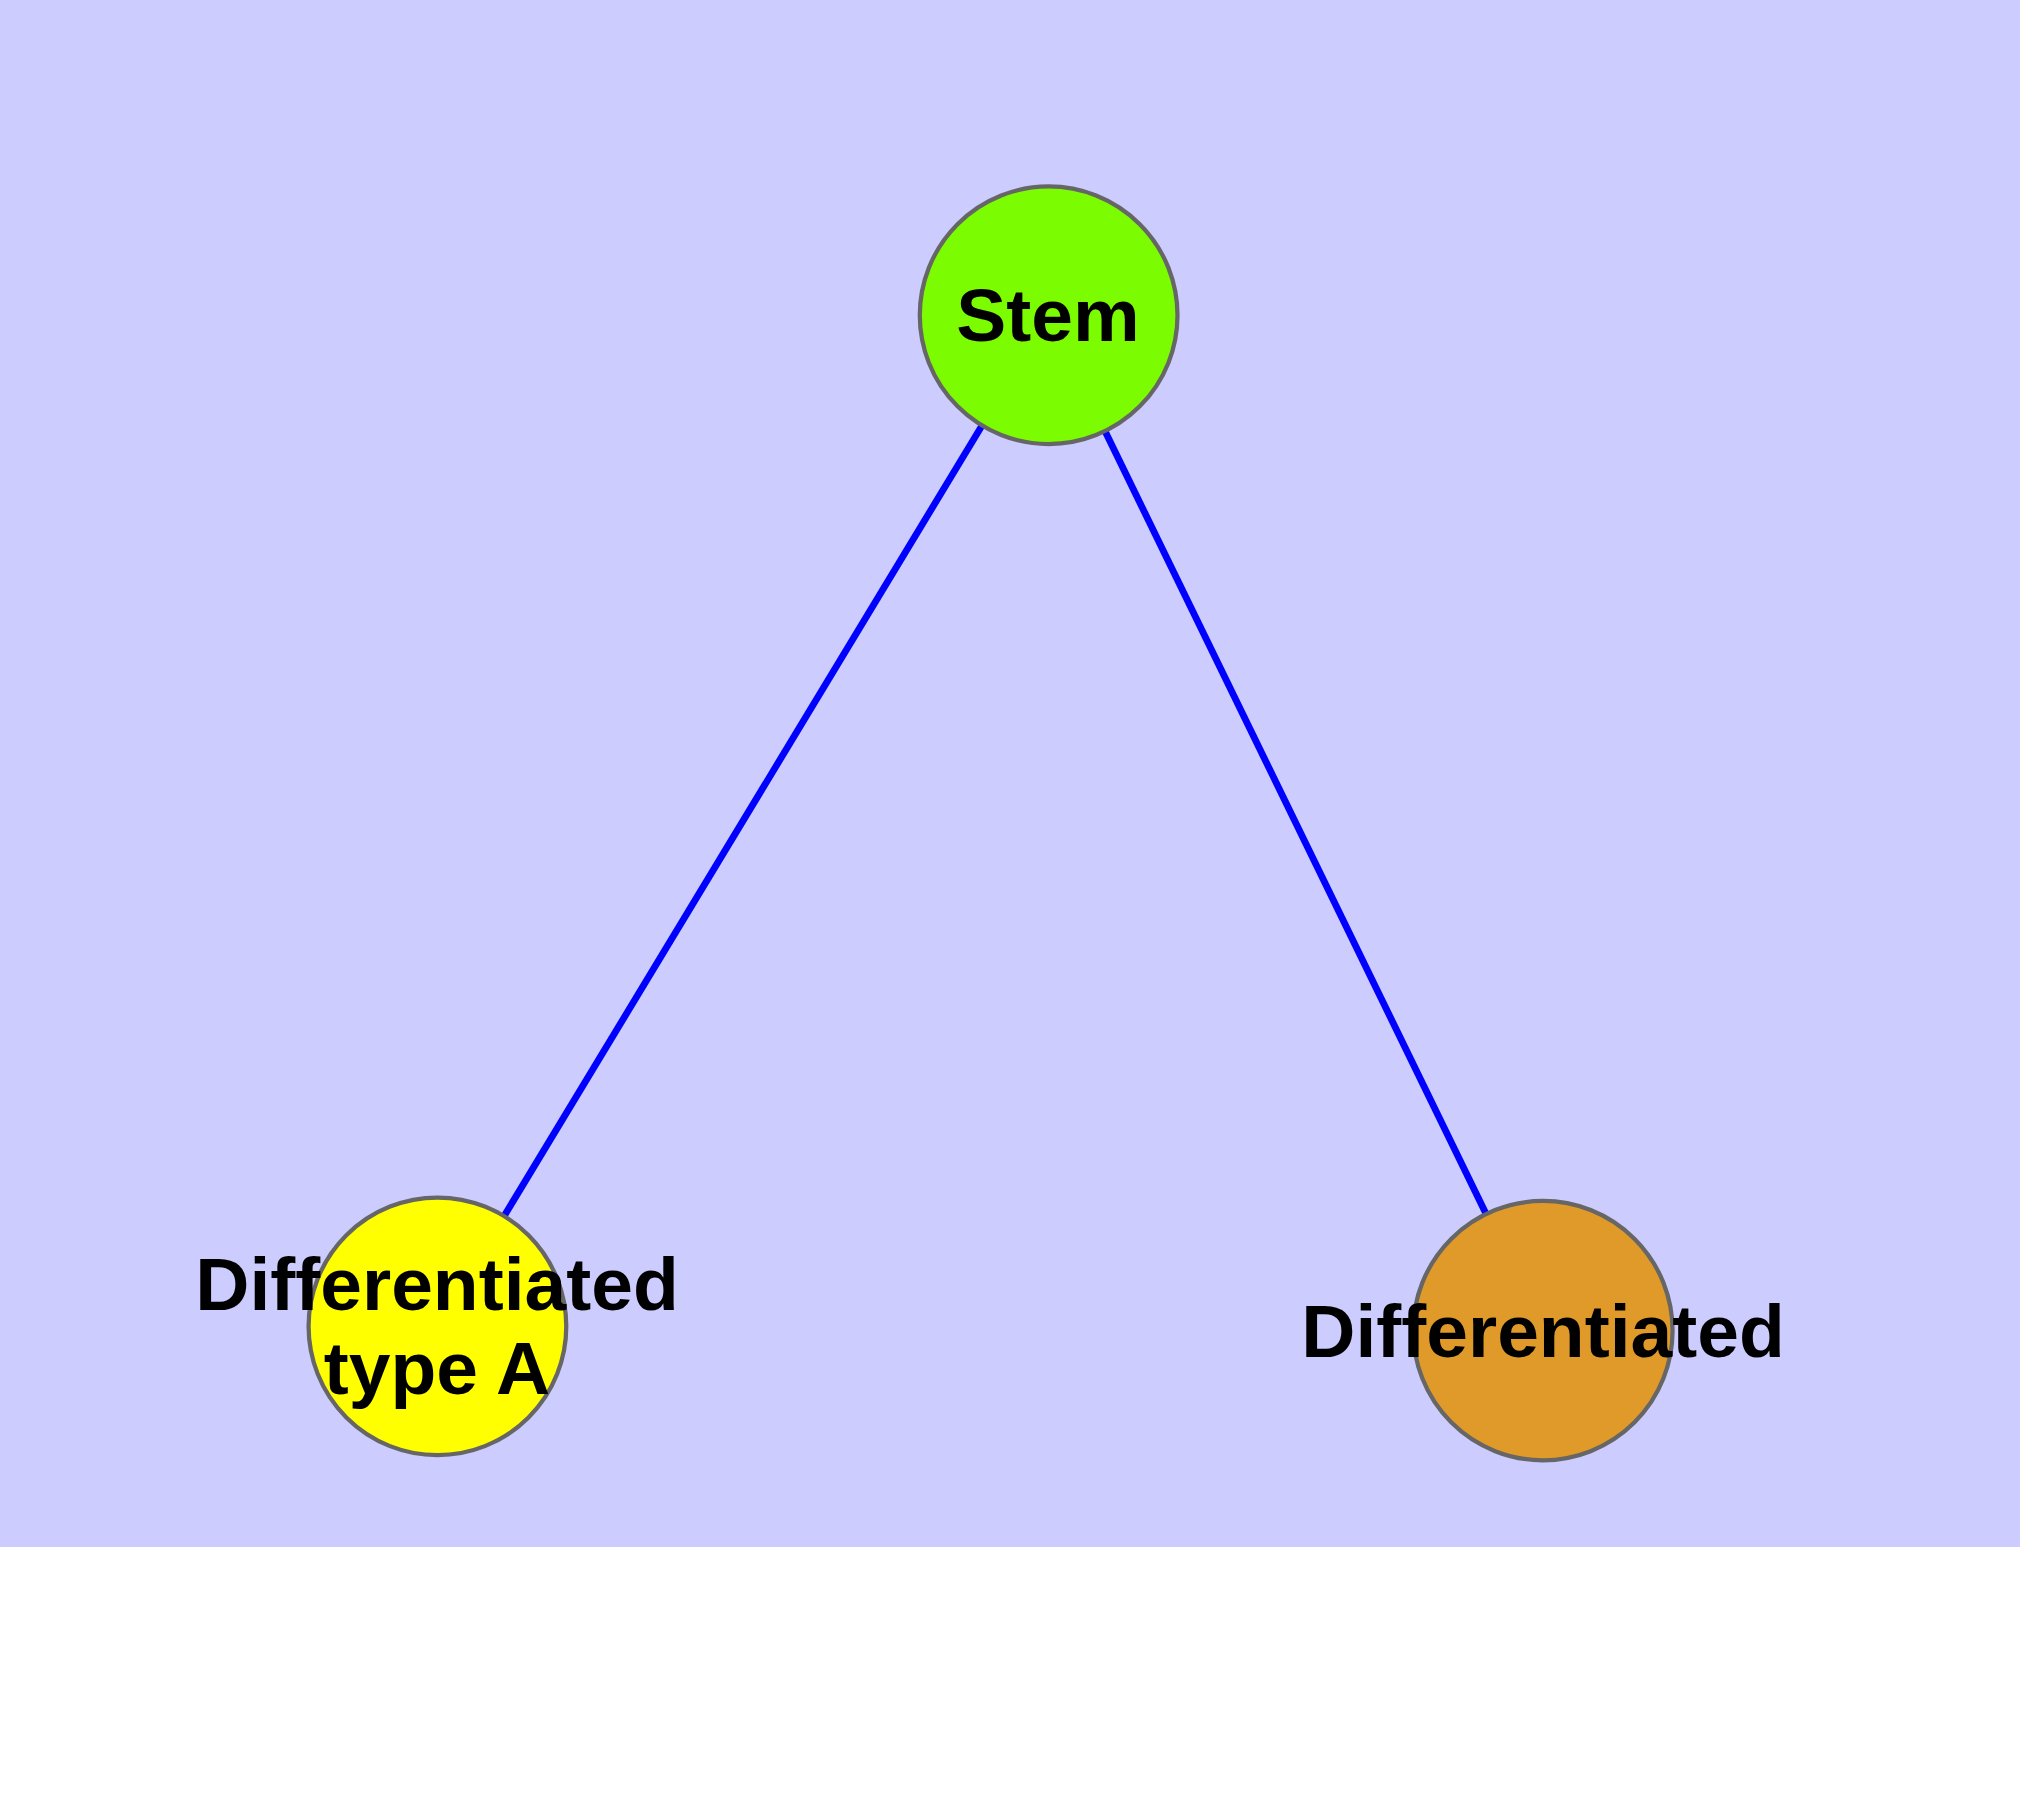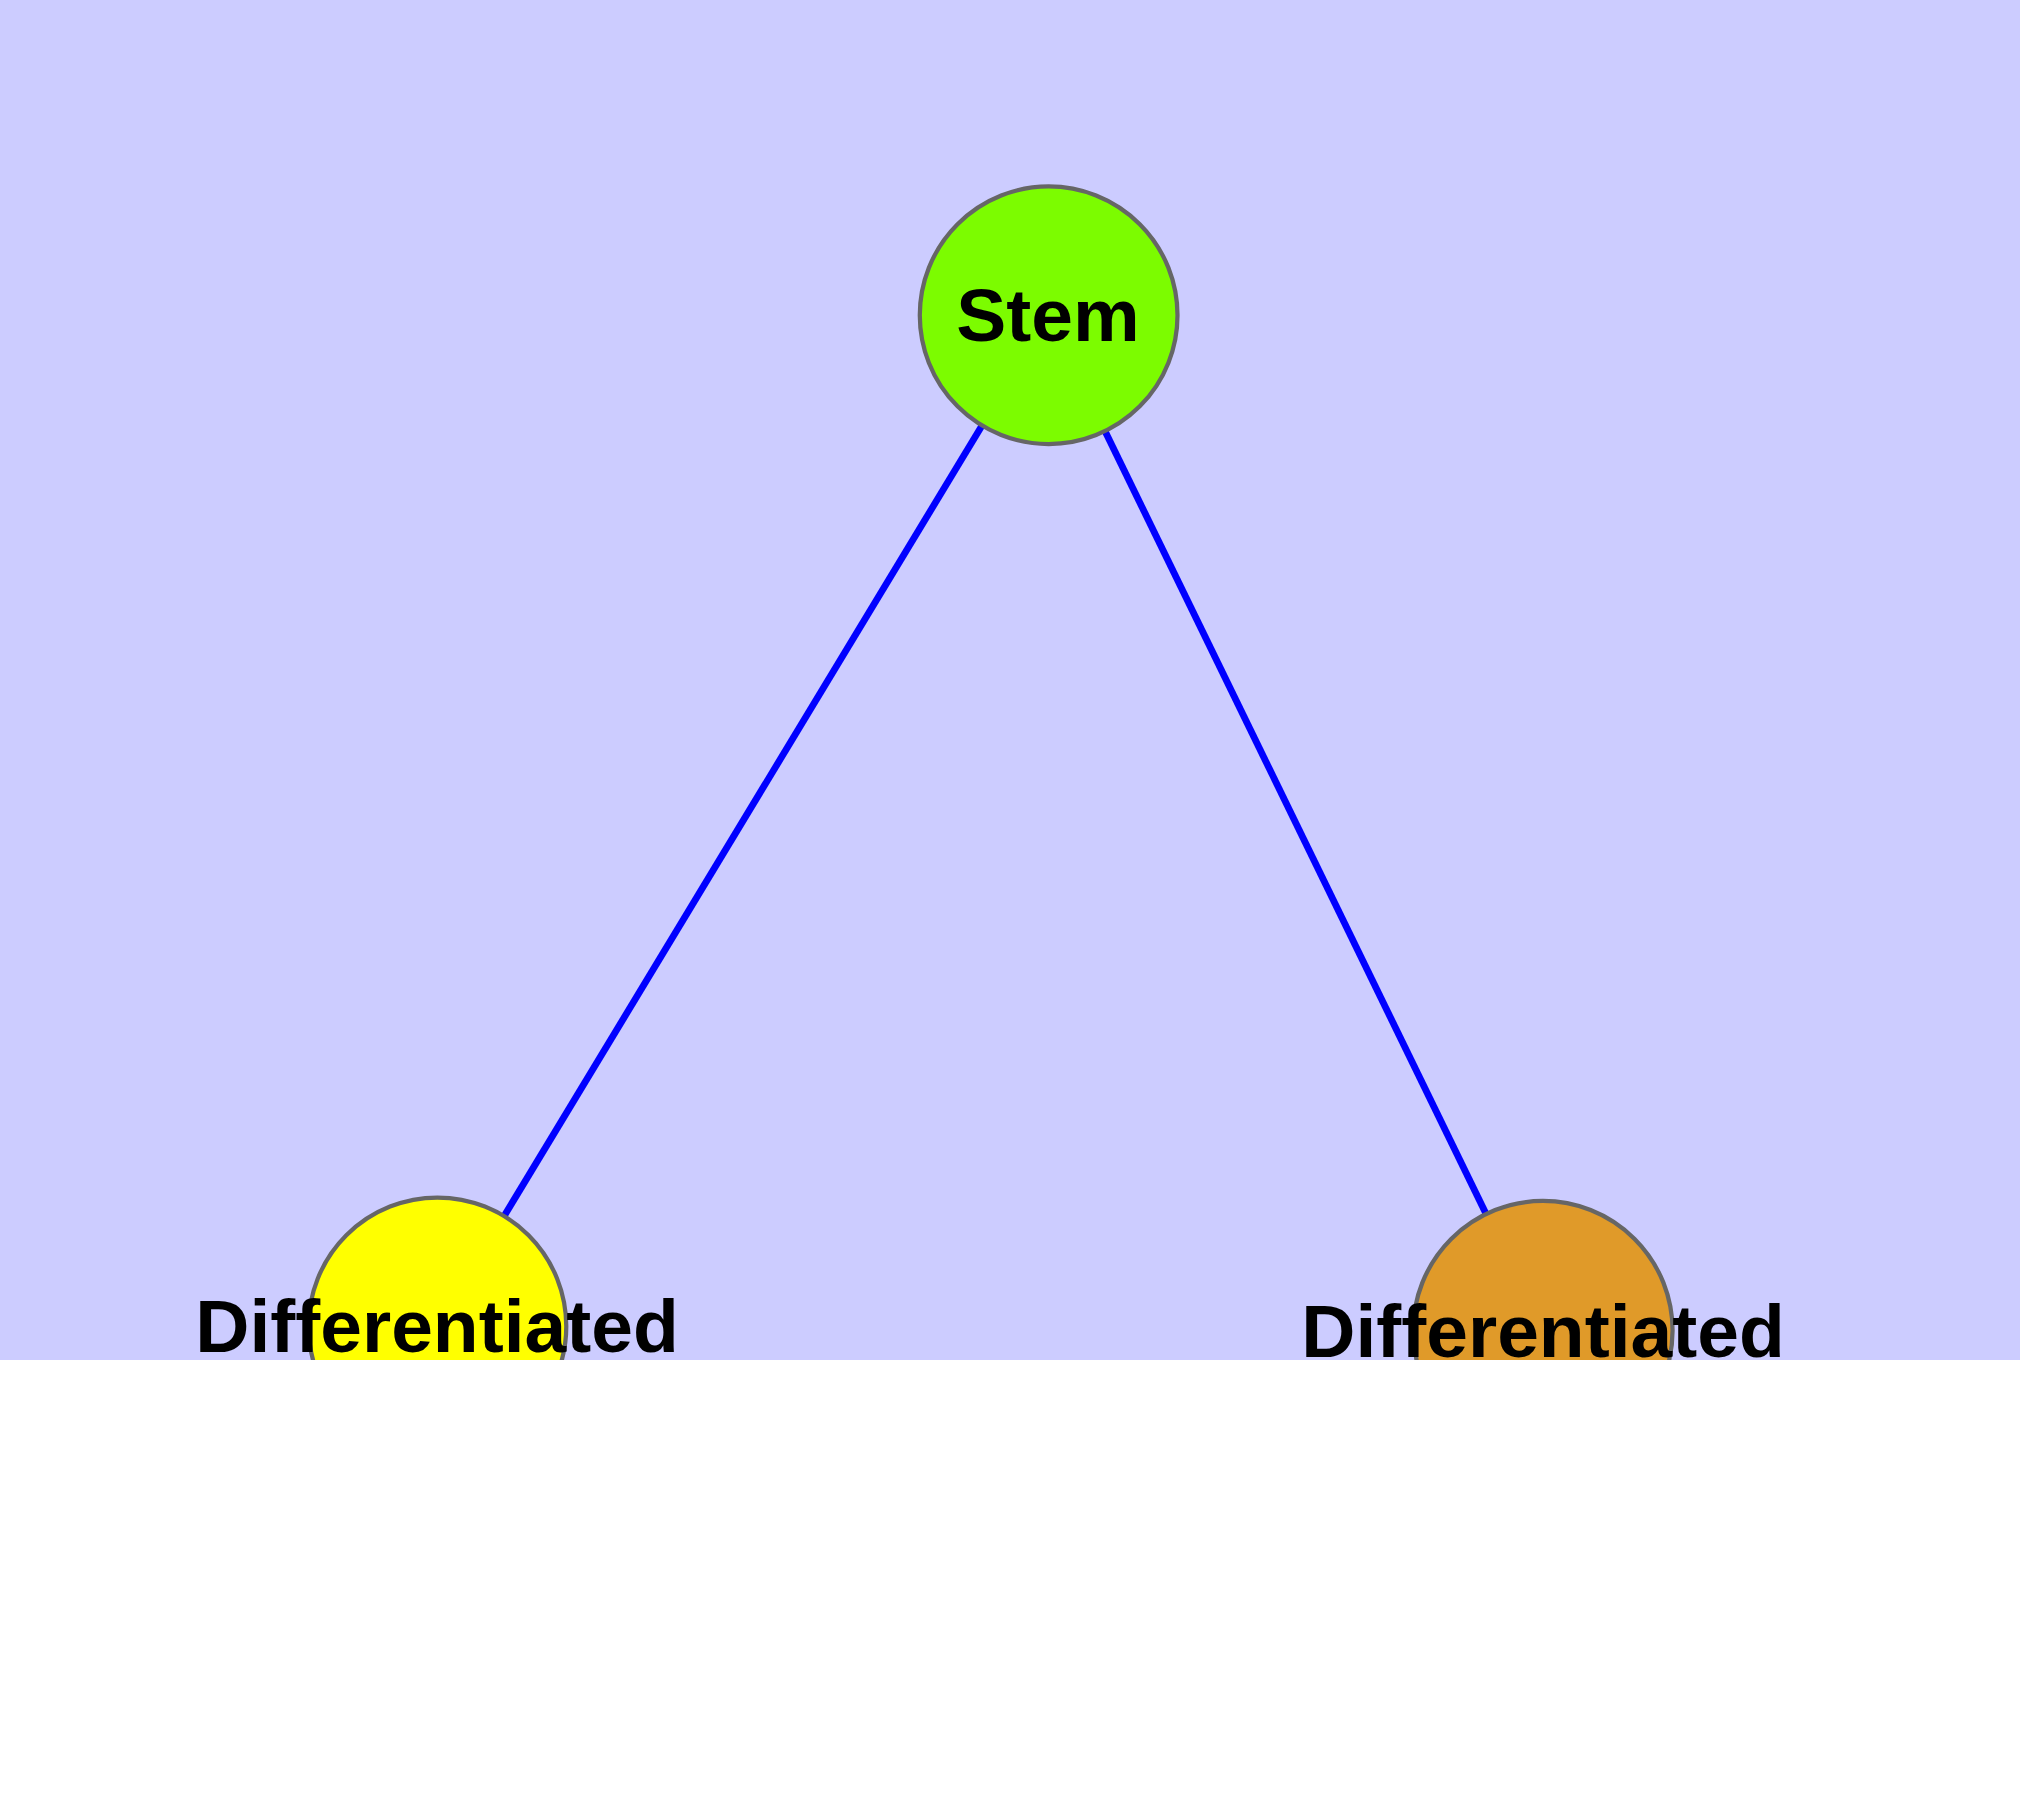--- a/index.html
+++ b/index.html
@@ -31,35 +31,35 @@
     font-family: "Liberation Sans", "DejaVu Sans", sans-serif;
     line-height: 1.12;
     white-space: pre;
     pointer-events: none;
     transform: translate(-50%, -50%);
   }
 </style>
 </head>
 <body>
 
-<div id="canvas" style="width: 2021px; height: 1360px;">
+<div id="canvas" style="width: 2021px; height: 1547px;">
 
   <svg id="graph-svg" viewBox="0 0 2384 2138" preserveAspectRatio="none" xmlns="http://www.w3.org/2000/svg" style="width: 2021px; height: 1812px;">
     <rect id="bg-rect" x="0" y="0" width="2384" height="2138" fill="#ccccff"></rect>
     <g id="edge-layer">
         <line x1="1237" y1="372" x2="516" y2="1565" stroke="#0000ff" stroke-width="8" stroke-linecap="butt"></line>
         <line x1="1237" y1="372" x2="1820" y2="1570" stroke="#0000ff" stroke-width="8" stroke-linecap="butt"></line>
       </g>
     <g id="node-layer">
         <circle cx="1237" cy="372" r="152" fill="#7cfc00" stroke="#666666" stroke-width="5"></circle>
         <circle cx="516" cy="1565" r="152" fill="#ffff00" stroke="#666666" stroke-width="5"></circle>
         <circle cx="1820" cy="1570" r="153" fill="#e09a29" stroke="#666666" stroke-width="5"></circle>
       </g>
   </svg>
 
   <div id="label-layer">
       <div class="node-label" style="left: 1048px; top: 315px; font-size: 75px; color: rgb(0, 0, 0);"><div>Stem</div></div>
-      <div class="node-label" style="left: 437px; top: 1326px; font-size: 75px; color: rgb(0, 0, 0);"><div>Differentiated</div></div>
+      <div class="node-label" style="left: 437px; top: 1326px; font-size: 75px; color: rgb(0, 0, 0);"><div>Differentiated</div><div>type A</div></div>
       <div class="node-label" style="left: 1543px; top: 1331px; font-size: 75px; color: rgb(0, 0, 0);"><div>Differentiated</div></div>
     </div>
 
 </div>
 
 
 </body></html>

